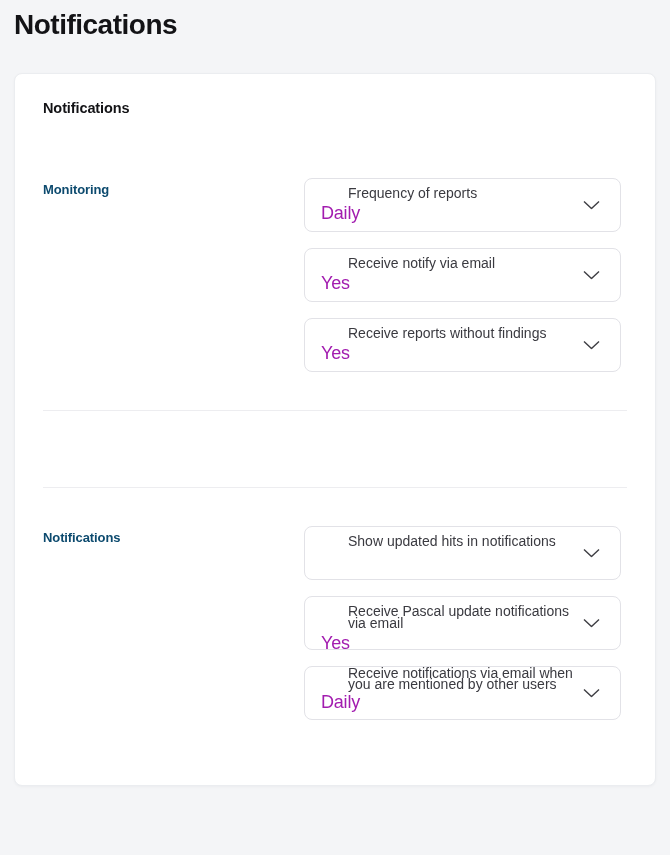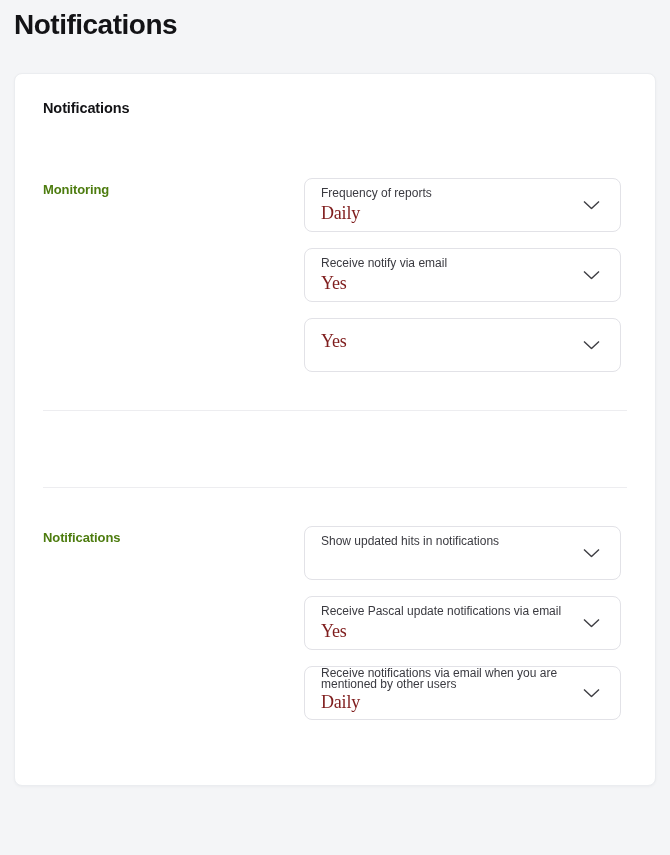--- a/index.html
+++ b/index.html
@@ -34,51 +34,51 @@
     letter-spacing:-0.1px;
     margin-bottom:60px;
     color:#131316;
   }
   .section-row { display:flex; }
   .section-label {
     width:261px;
     font-size:13px;
     font-weight:700;
     letter-spacing:-0.1px;
-    color:#4d7c0f;
+    color:#0c4a6e;
     padding-top:4px;
   }
   .fields {
     width:317px;
     display:flex;
     flex-direction:column;
     gap:16px;
   }
   .field {
     position:relative;
     height:54px;
     background:#fff;
     border:1px solid #e2e2e7;
     border-radius:8px;
     padding:8px 44px 0 16px;
     cursor:pointer;
   }
   .field-label {
-    font-size:12px;
+    font-size:14px;
     line-height:12px;
     color:#3a3a40;
+    margin-left:27px;
   }
   .field-value {
     font-size:18px;
     line-height:23px;
     margin-top:3px;
     letter-spacing:-0.2px;
-    color:#7f1d1d;
+    color:#a21caf;
     white-space:nowrap;
-    font-family:Liberation Serif, serif;
   }
   .field--compact { padding-top:1px; }
   .field--compact .field-label { line-height:11px; }
   .field--compact .field-value { margin-top:1px; }
   .chevron {
     position:absolute;
     right:20px;
     top:50%;
     transform:translateY(-50%);
     display:flex;
@@ -117,20 +117,21 @@
         <div class="field-label">Receive notify via email</div>
         <div class="field-value">Yes</div>
         <span class="chevron">
           <svg width="17" height="9" viewBox="0 0 17 9">
               <path d="M1 1l7.5 7L16 1" fill="none" stroke="#3f3f44" stroke-width="1.4"></path>
             </svg>
         </span>
       </div>
 
       <div class="field">
+        <div class="field-label">Receive reports without findings</div>
         <div class="field-value">Yes</div>
         <span class="chevron">
           <svg width="17" height="9" viewBox="0 0 17 9">
               <path d="M1 1l7.5 7L16 1" fill="none" stroke="#3f3f44" stroke-width="1.4"></path>
             </svg>
         </span>
       </div>
 
     </div>
   </div>

